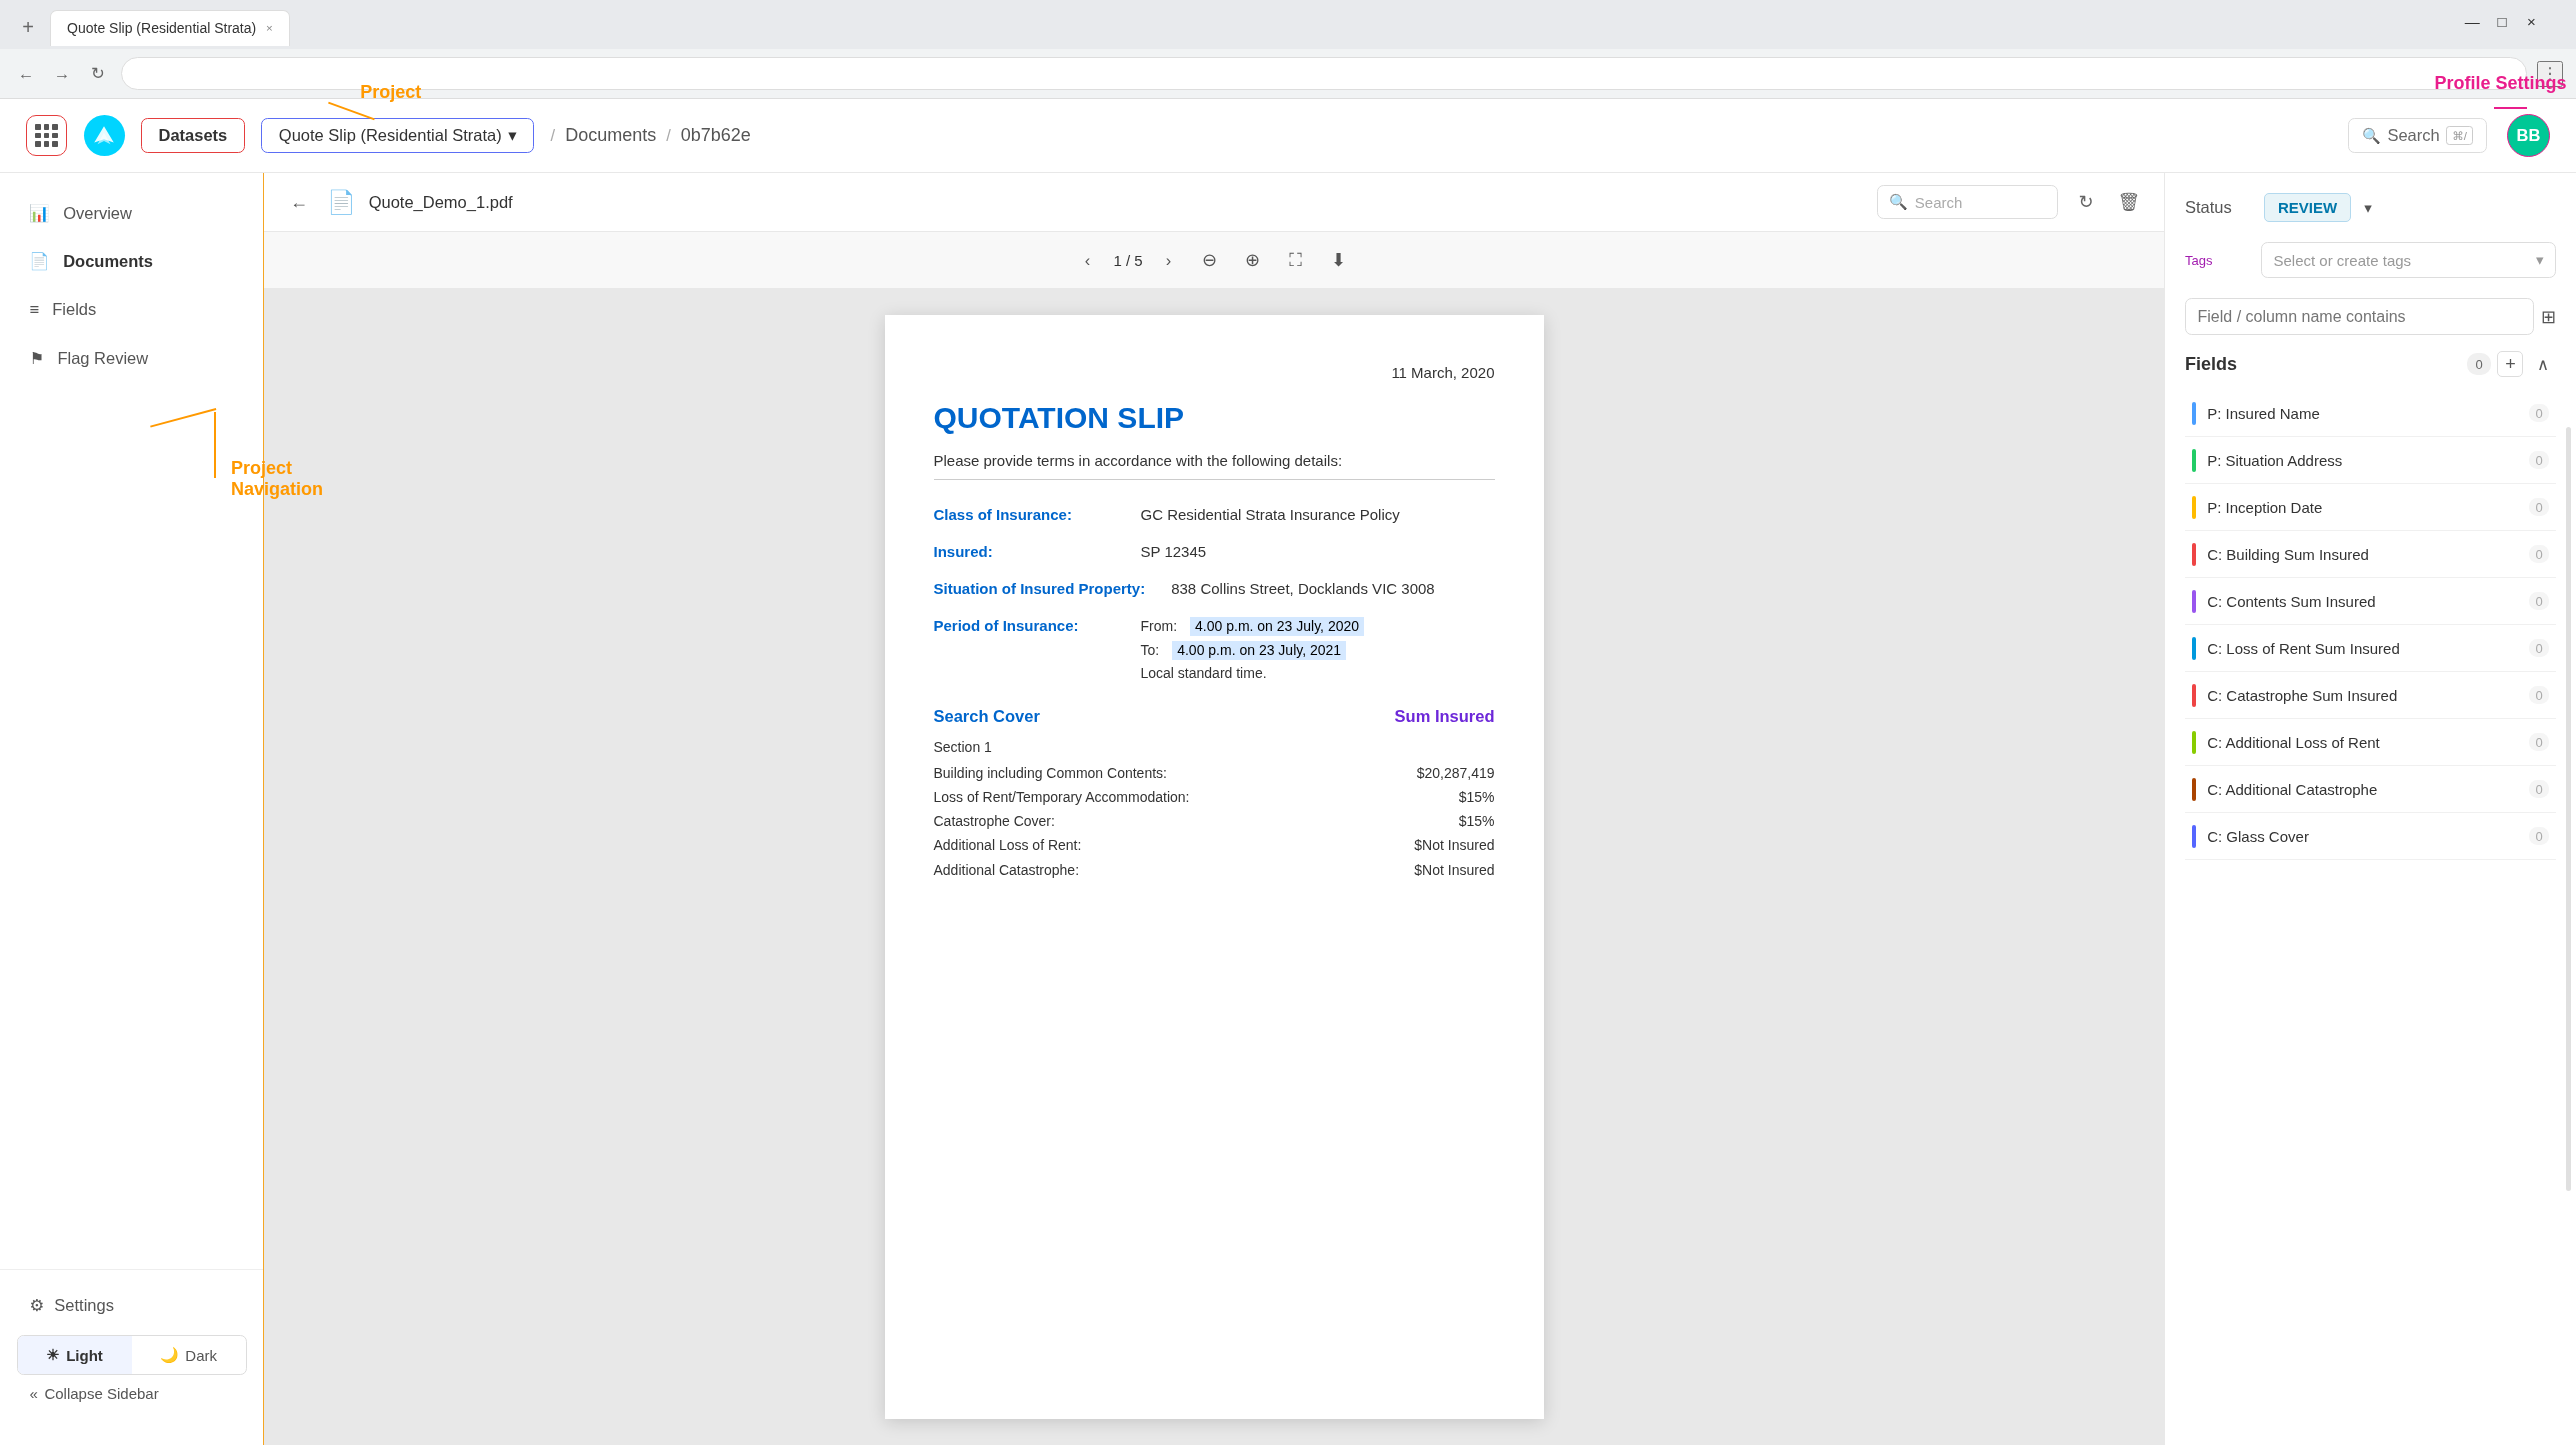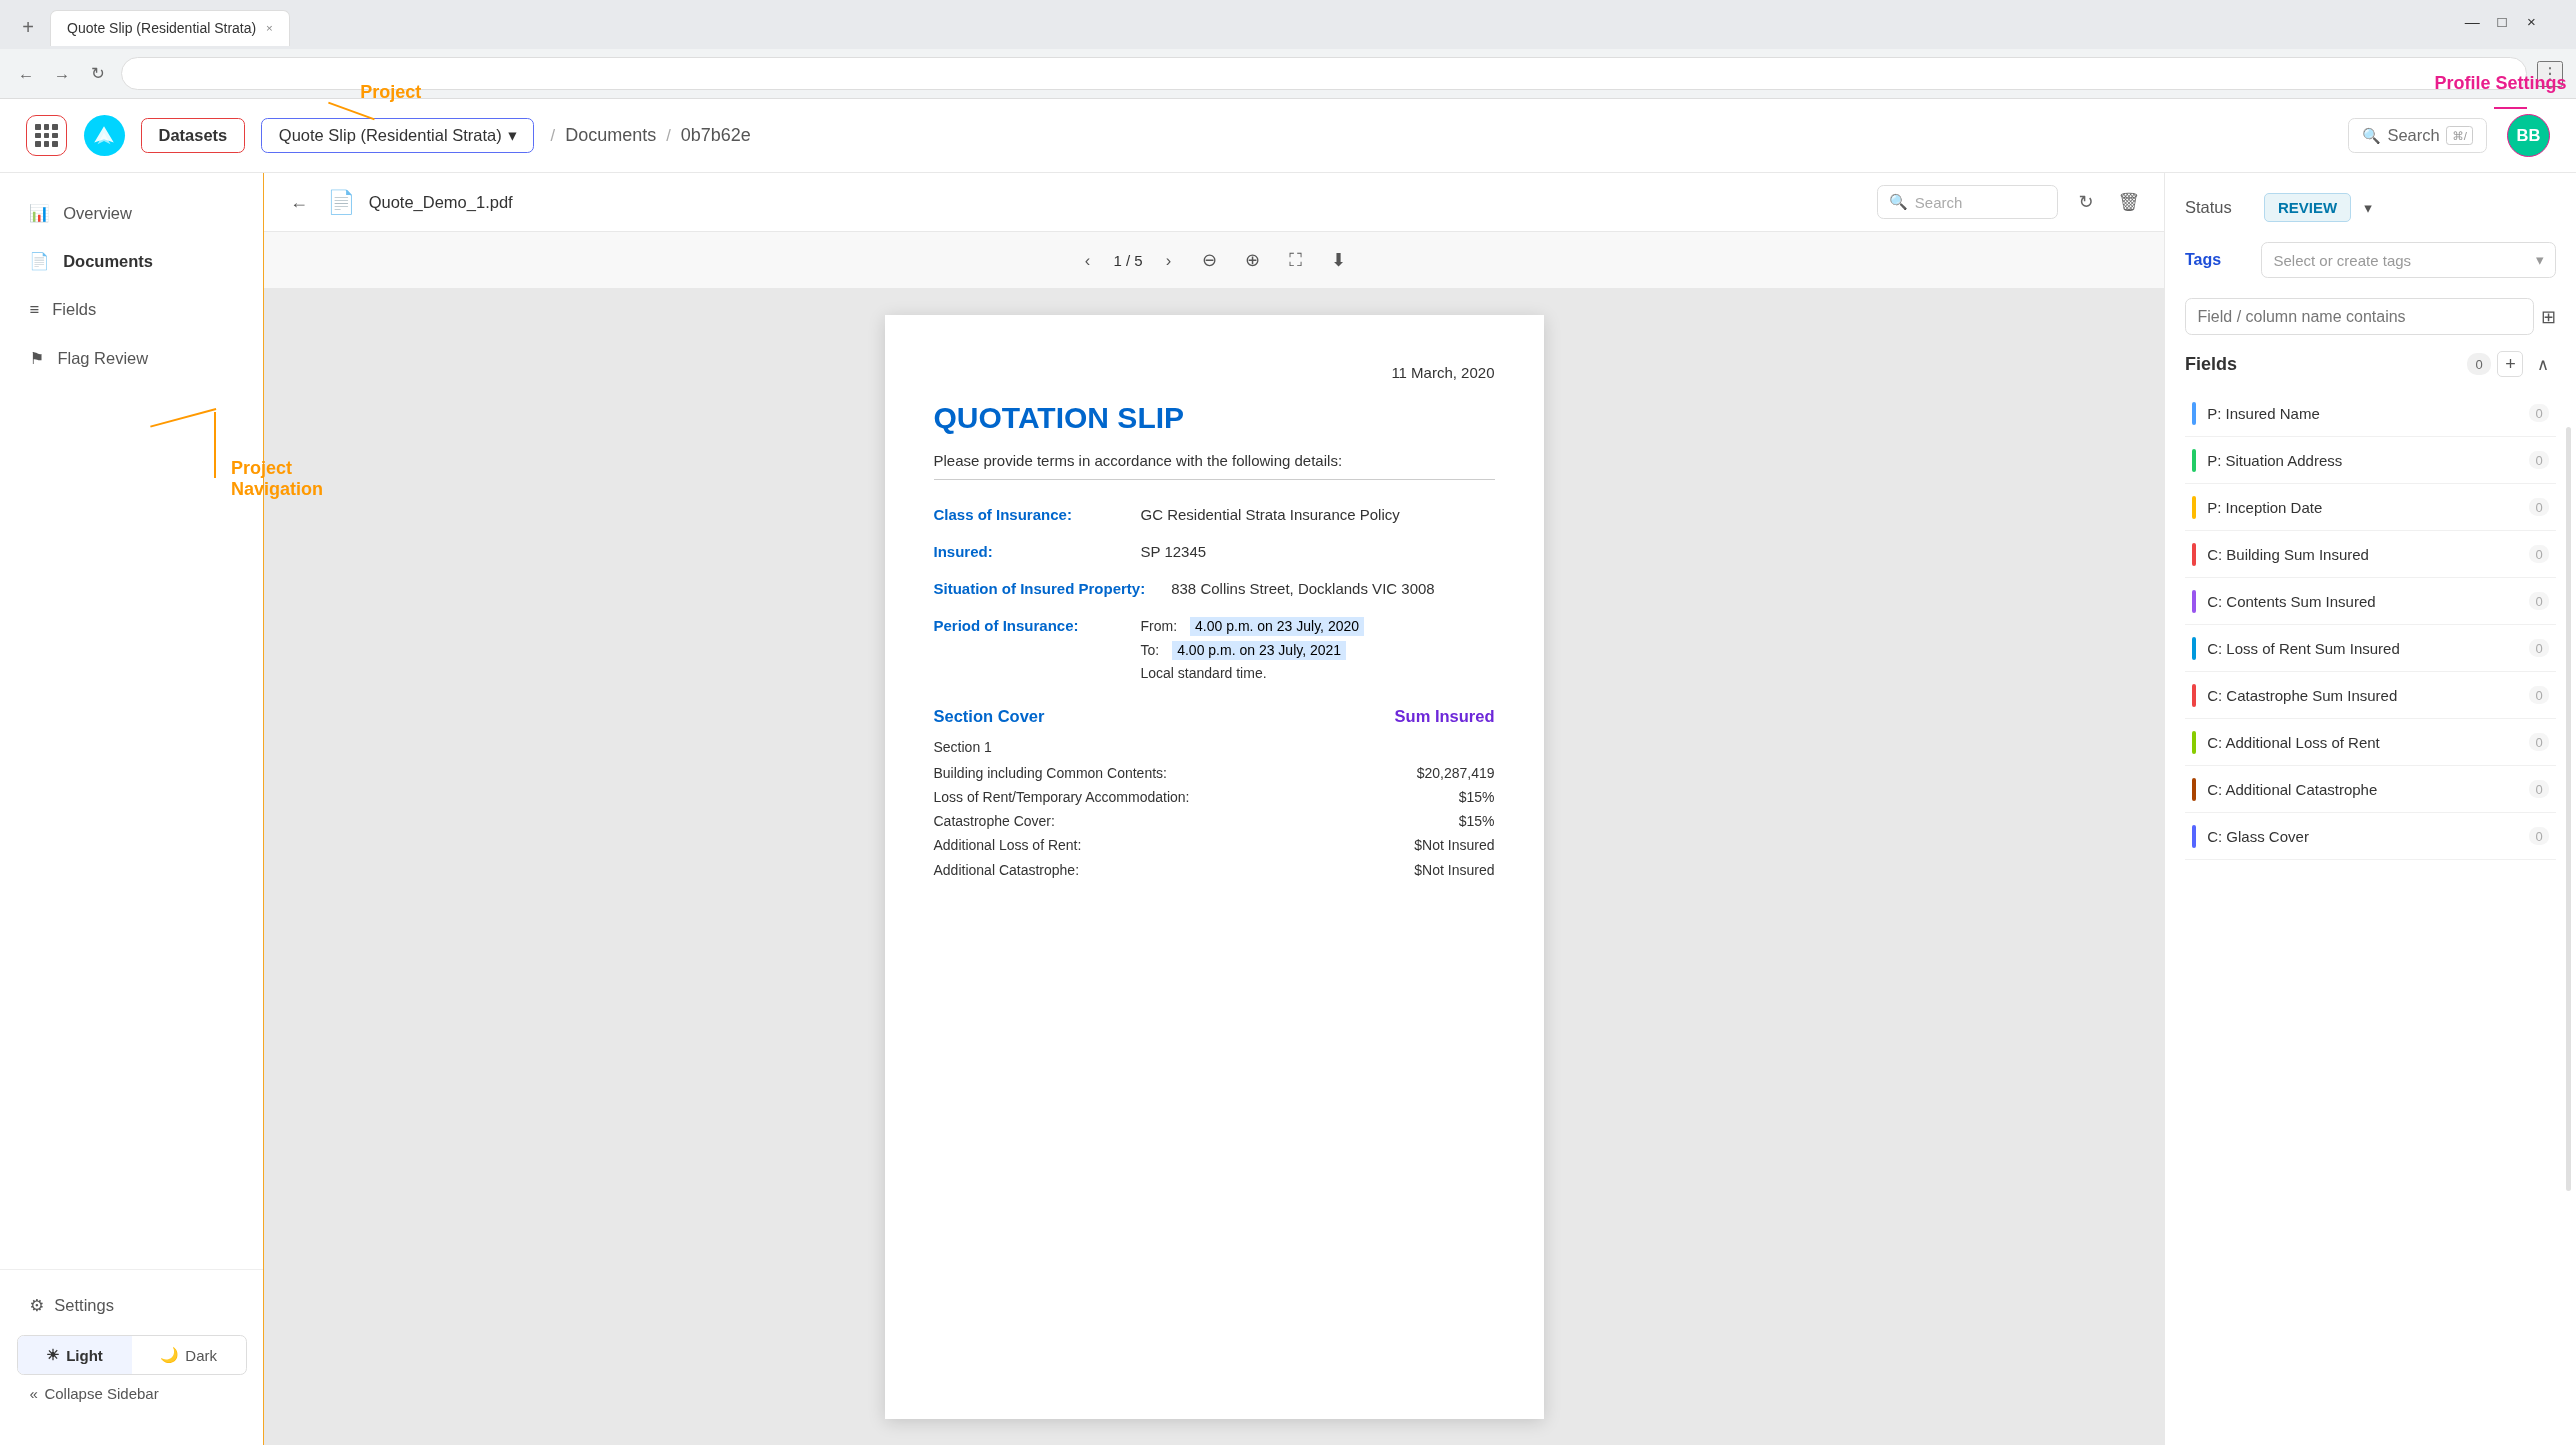--- a/index.html
+++ b/index.html
@@ -72,21 +72,21 @@
     .doc-row { display: flex; justify-content: space-between; font-size: 14px; color: #333; margin-bottom: 8.2px; }
     .highlight-box { background: #d4e8ff; padding: 1.6px 5px; font-size: 14px; }
 
     
     .right-panel { width: 412px; min-width: 412px; background: #fff; border-left: 0.8px solid #e8e8e8; display: flex; flex-direction: column; padding: 20px; overflow-y: auto; }
     .status-row { display: flex; align-items: center; gap: 13px; margin-bottom: 20px; }
     .status-label { font-size: 16.5px; color: #555; font-weight: 500; min-width: 66px; }
     .status-badge { background: #e8f4f8; color: #0077aa; font-size: 15px; font-weight: 600; padding: 5px 13px; border-radius: 5px; border: 0.8px solid #b3d9ee; }
     .status-dropdown { border: none; background: none; cursor: pointer; font-size: 15px; color: #555; }
     .tags-row { display: flex; align-items: center; gap: 10px; margin-bottom: 20px; }
-    .tags-label { font-size: 16px; color: #1d4ed8; font-weight: 700; min-width: 66px; }
+    .tags-label { font-size: 13px; color: #a21caf; font-weight: 400; min-width: 66px; }
     .tags-input { flex: 1; border: 0.8px solid #ddd; border-radius: 6.6px; padding: 8.2px 11.5px; font-size: 15px; color: #999; display: flex; align-items: center; justify-content: space-between; cursor: pointer; }
     .filter-row { display: flex; align-items: center; gap: 6.6px; margin-bottom: 16.5px; }
     .filter-input { flex: 1; border: 0.8px solid #ddd; border-radius: 6.6px; padding: 8.2px 11.5px; font-size: 16px; color: #999; }
     .filter-icon { font-size: 18px; color: #555; cursor: pointer; }
     .fields-header { display: flex; align-items: center; gap: 6.6px; margin-bottom: 13px; }
     .fields-title { font-size: 18px; font-weight: 600; color: #333; flex: 1; }
     .fields-count { background: #f0f0f0; color: #666; font-size: 13px; padding: 3.3px 8.2px; border-radius: 10px; }
     .add-field-btn { width: 26px; height: 26px; border: 0.8px solid #ddd; border-radius: 5px; background: #fff; cursor: pointer; font-size: 18px; color: #555; display: flex; align-items: center; justify-content: center; }
     .collapse-fields-btn { width: 26px; height: 26px; border: none; background: none; cursor: pointer; font-size: 16.5px; color: #555; }
     .field-item { display: flex; align-items: center; padding: 11.5px 6.6px; border-bottom: 0.8px solid #f0f0f0; }
@@ -309,21 +309,21 @@
                 <div style="display:flex;gap:13px;align-items:center;margin-bottom:5px;">
                   <span style="font-size:14px;color:#333;">To:</span>
                   <span class="highlight-box">4.00 p.m. on 23 July, 2021</span>
                 </div>
                 <div style="font-size:14px;color:#333;">Local standard time.</div>
               </div>
             </div>
 
             <div class="doc-section">
               <div class="doc-section-header">
-                <span class="doc-section-title">Section Cover</span>
+                <span class="doc-section-title">Search Cover</span>
                 <span class="doc-section-value">Sum Insured</span>
               </div>
               <div style="font-size:14px;color:#333;margin-bottom:10px;">Section 1</div>
               <div class="doc-row">
                 <span>Building including Common Contents:</span>
                 <span>$20,287,419</span>
               </div>
               <div class="doc-row">
                 <span>Loss of Rent/Temporary Accommodation:</span>
                 <span>$15%</span>

